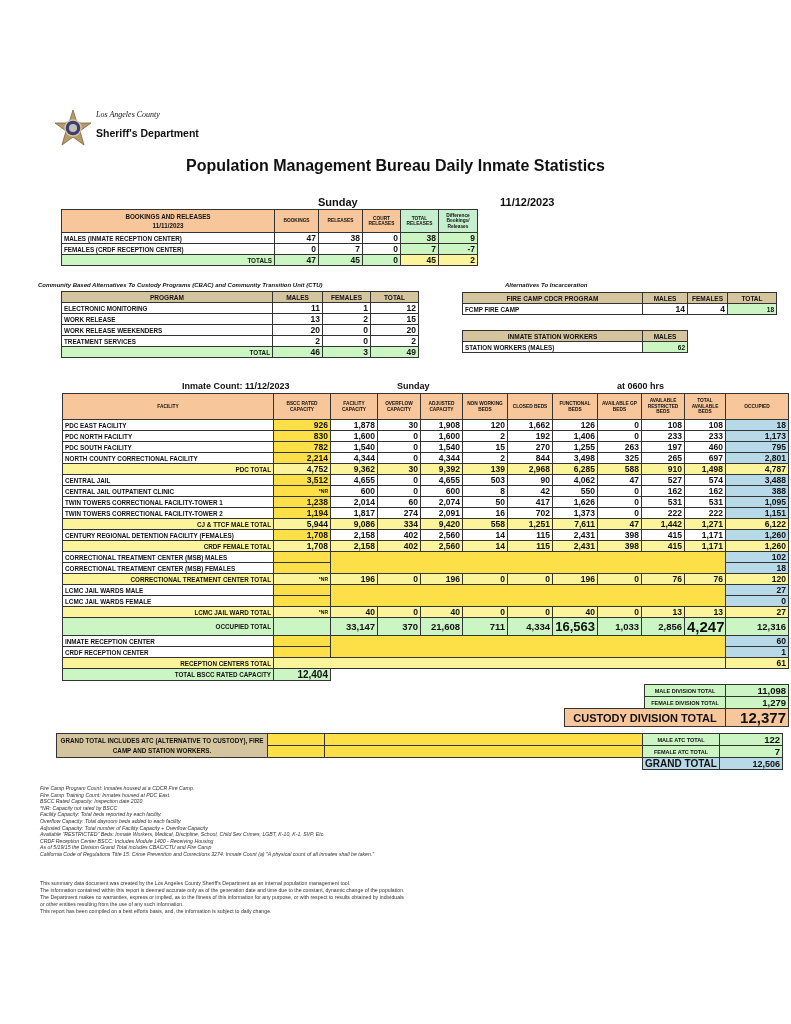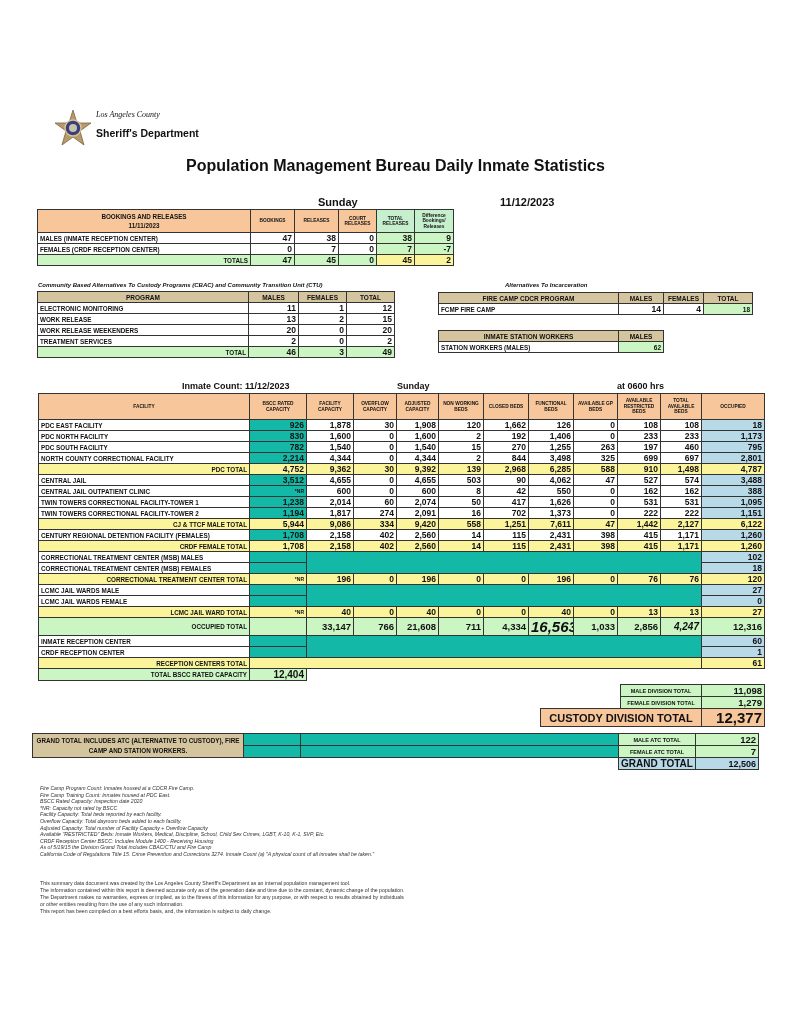--- a/index.html
+++ b/index.html
@@ -4,31 +4,31 @@
 <style>
   * { box-sizing: border-box; margin: 0; padding: 0; }
   body { width: 791px; height: 1024px; background: #fff; font-family: "Liberation Sans", sans-serif; color: #111; position: relative; overflow: hidden; }
   .abs { position: absolute; }
   .logo { left: 52px; top: 108px; width: 200px; height: 50px; }
   .logo svg { position: absolute; left: 0; top: 0; }
   .logo .county { position: absolute; left: 44px; top: 2px; font-family: "Liberation Serif", serif; font-style: italic; font-size: 8px; }
   .logo .dept { position: absolute; left: 44px; top: 19px; font-weight: bold; font-size: 10.5px; white-space: nowrap; }
   .title { left: 0; width: 791px; top: 157px; text-align: center; font-weight: bold; font-size: 16px; }
   .dayline { font-weight: bold; font-size: 11px; }
-  table { border-collapse: collapse; position: absolute; table-layout: fixed; }
+  table { border-collapse: collapse; position: absolute; table-layout: fixed; margin-left: 24px; }
   td { border: 1px solid #333; font-size: 6.3px; font-weight: bold; height: 11px; padding: 0 2px; white-space: nowrap; overflow: hidden; }
   td.num { text-align: right; font-size: 8.5px; }
   td.hdr { background: #f7c79b; text-align: center; font-size: 4.8px; line-height: 5.5px; }
   td.hdrg { background: #c6efce; text-align: center; font-size: 4.8px; line-height: 5.5px; }
   td.tan { background: #d4c59f; text-align: center; font-size: 6.5px; }
   .white { background: #fff; }
   .green { background: #ccf5c4; }
   .yellow { background: #fbf49a; }
   .blue { background: #b8d9e8; }
-  .grey { background: #14b8a6; }
+  .grey { background: #fde047; }
   .orange { background: #f7c79b; }
   td.right { text-align: right; }
   .sect { font-style: italic; font-weight: bold; font-size: 6px; }
   .notes { left: 40px; top: 785px; font-style: italic; font-size: 5.2px; line-height: 6.6px; color: #333; }
   .disclaimer { left: 40px; top: 880px; font-size: 5.2px; line-height: 7px; color: #333; }
   .big-fac { font-size: 11px; text-align: center; }
   .custody { font-size: 11px; text-align: center; }
 </style>
 </head>
 <body>
@@ -262,21 +262,21 @@
       <tr>
         <td>NORTH COUNTY CORRECTIONAL FACILITY</td>
         <td class="num grey">2,214</td>
         <td class="num white">4,344</td>
         <td class="num white">0</td>
         <td class="num white">4,344</td>
         <td class="num white">2</td>
         <td class="num white">844</td>
         <td class="num white">3,498</td>
         <td class="num white">325</td>
-        <td class="num white">699</td>
+        <td class="num white">265</td>
         <td class="num white">697</td>
         <td class="num blue">2,801</td>
       </tr>
       <tr>
         <td class="right yellow">PDC TOTAL</td>
         <td class="num yellow">4,752</td>
         <td class="num yellow">9,362</td>
         <td class="num yellow">30</td>
         <td class="num yellow">9,392</td>
         <td class="num yellow">139</td>
@@ -347,21 +347,21 @@
         <td class="right yellow">CJ &amp; TTCF MALE TOTAL</td>
         <td class="num yellow">5,944</td>
         <td class="num yellow">9,086</td>
         <td class="num yellow">334</td>
         <td class="num yellow">9,420</td>
         <td class="num yellow">558</td>
         <td class="num yellow">1,251</td>
         <td class="num yellow">7,611</td>
         <td class="num yellow">47</td>
         <td class="num yellow">1,442</td>
-        <td class="num yellow">2,127</td>
+        <td class="num yellow">1,271</td>
         <td class="num yellow">6,122</td>
       </tr>
       <tr>
         <td>CENTURY REGIONAL DETENTION FACILITY (FEMALES)</td>
         <td class="num grey">1,708</td>
         <td class="num white">2,158</td>
         <td class="num white">402</td>
         <td class="num white">2,560</td>
         <td class="num white">14</td>
         <td class="num white">115</td>
@@ -434,28 +434,28 @@
         <td class="num yellow">40</td>
         <td class="num yellow">0</td>
         <td class="num yellow">13</td>
         <td class="num yellow">13</td>
         <td class="num yellow">27</td>
       </tr>
       <tr>
         <td class="right green">OCCUPIED TOTAL</td>
         <td class="num green"></td>
         <td class="num green" style="font-size: 9.5px;">33,147</td>
-        <td class="num green" style="font-size: 9.5px;">766</td>
+        <td class="num green" style="font-size: 9.5px;">370</td>
         <td class="num green" style="font-size: 9.5px;">21,608</td>
         <td class="num green" style="font-size: 9.5px; padding-left: 20px;">711</td>
         <td class="num green" style="font-size: 9.5px;">4,334</td>
-        <td class="num green" style="font-size: 15px; font-style: italic;">16,563</td>
+        <td class="num green" style="font-size: 13px;">16,563</td>
         <td class="num green" style="font-size: 9.5px;">1,033</td>
         <td class="num green" style="font-size: 9.5px;">2,856</td>
-        <td class="num green" style="font-size: 10px; font-style: italic;">4,247</td>
+        <td class="num green" style="font-size: 15px;">4,247</td>
         <td class="num green" style="font-size: 9.5px;">12,316</td>
       </tr>
       <tr>
         <td>INMATE RECEPTION CENTER</td>
         <td class="grey"></td>
         <td class="grey" colspan="9" style="border-top: none; border-bottom: none;"></td>
         <td class="num blue">60</td>
       </tr>
       <tr>
         <td>CRDF RECEPTION CENTER</td>

